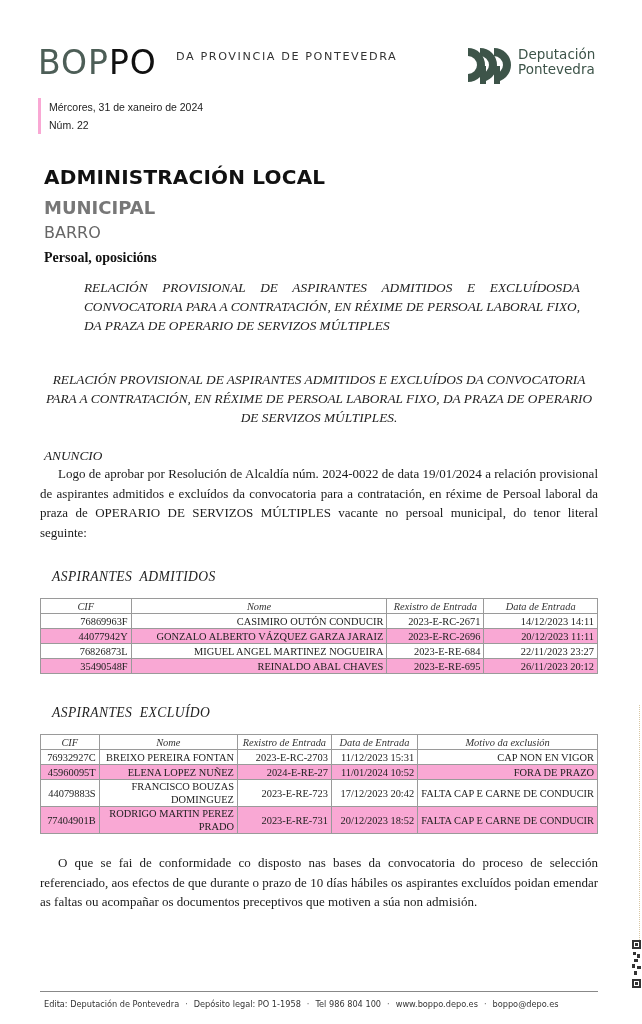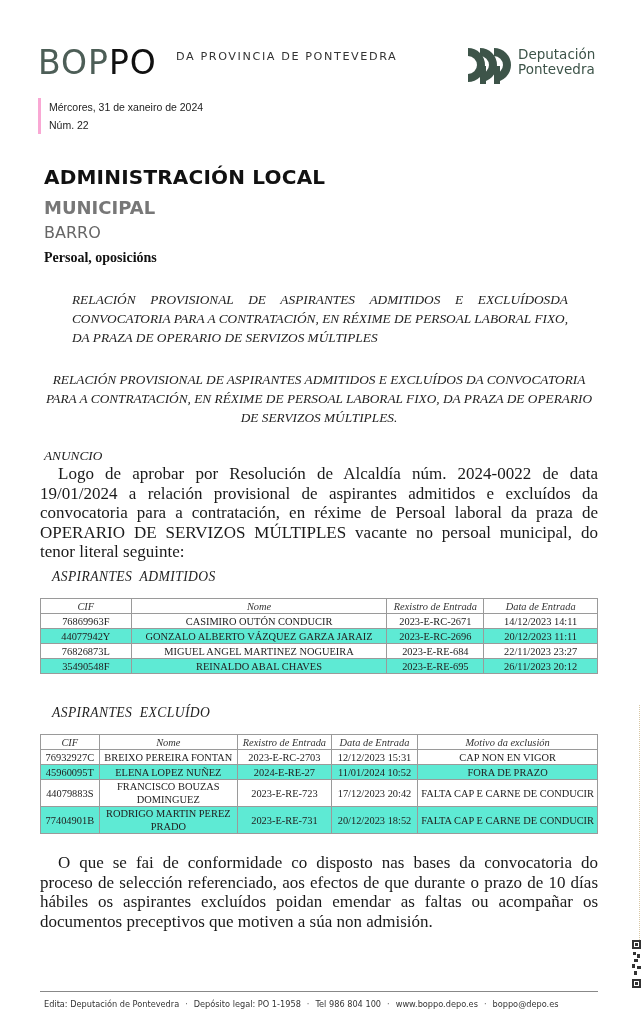--- a/index.html
+++ b/index.html
@@ -16,37 +16,37 @@
   .dp-text { left:518px; top:47px; font-family:"DejaVu Sans", sans-serif; font-size:13.5px; line-height:15px; color:#3d5449; }
 
   
   .center { left:0; width:578px; text-align:left;margin-left:44px; }
   .t-admin { top:165px; font-family:"DejaVu Sans", sans-serif; font-weight:bold; font-size:20px; color:#111; letter-spacing:0.2px; }
   .t-mun { top:197px; font-family:"DejaVu Sans", sans-serif; font-weight:bold; font-size:18px; color:#777; }
   .t-barro { top:223px; font-family:"DejaVu Sans", sans-serif; font-size:16px; color:#666; }
   .t-persoal { top:250px; font-family:"Liberation Serif", serif; font-weight:bold; font-size:14px; color:#111; }
 
   .italic-block { font-family:"Liberation Serif", serif; font-style:italic; font-size:13.3px; line-height:19px; color:#222; }
-  .ib1 { left:72px; top:278px; width:496px; text-align:justify;margin-top:12px; }
+  .ib1 { left:84px; top:278px; width:496px; text-align:justify; }
   .ib2 { left:40px; top:370px; width:558px; text-align:center; }
   .anuncio { top:446px; font-style:italic; font-size:13.3px; }
 
-  .para { font-family:"Liberation Serif", serif; font-size:17px; line-height:19.5px; color:#1a1a1a; text-align:justify; }
+  .para { font-family:"Liberation Serif", serif; font-size:13px; line-height:19.5px; color:#1a1a1a; text-align:justify; }
   .p1 { left:40px; top:464px; width:558px; text-indent:18px; }
   .p2 { left:40px; top:853px; width:558px; text-indent:18px; }
 
   .sec-title { font-family:"Liberation Serif", serif; font-style:italic; font-size:13.6px; color:#222; letter-spacing:0.4px;margin-left:12px; }
   .st1 { left:40px; top:569px; }
   .st2 { left:40px; top:705px; }
 
   
   table.grid { border-collapse:collapse; font-family:"Liberation Serif", serif; font-size:10.4px; color:#222; }
-  table.grid td, table.grid th { border:1.5px solid #9a9a9a; padding:0 3px; height:14px; line-height:13px; text-align:center; white-space:nowrap; }
+  table.grid td, table.grid th { border:1.5px solid #9a9a9a; padding:0 3px; height:14px; line-height:13px; text-align:right; white-space:nowrap; }
   table.grid th { font-weight:normal; font-style:italic; text-align:center; color:#333; }
-  table.grid tr.alt td { background:#5eead4; }
+  table.grid tr.alt td { background:#f9a8d4; }
   .tbl1 { left:40px; top:598px; width:558px; }
   .tbl2 { left:40px; top:734px; width:558px; }
   .tbl2 td.tall { height:26px; }
   .tbl2 td.wrap { white-space:normal; line-height:13px; }
 
   
   .foot-line { left:40px; top:991px; width:558px; height:0; border-top:1.5px solid #888; }
   .footer { top:999px; font-family:"DejaVu Sans", sans-serif; font-size:8.2px; color:#333; }
   .footer .dot { margin:0 6px; color:#666; }
 
@@ -145,21 +145,21 @@
     <th>CIF</th>
     <th>Nome</th>
     <th>Rexistro de Entrada</th>
     <th>Data de Entrada</th>
     <th>Motivo da exclusión</th>
   </tr>
   <tr>
     <td>76932927C</td>
     <td>BREIXO PEREIRA FONTAN</td>
     <td>2023-E-RC-2703</td>
-    <td>12/12/2023 15:31</td>
+    <td>11/12/2023 15:31</td>
     <td>CAP NON EN VIGOR</td>
   </tr>
   <tr class="alt">
     <td>45960095T</td>
     <td>ELENA LOPEZ NUÑEZ</td>
     <td>2024-E-RE-27</td>
     <td>11/01/2024 10:52</td>
     <td>FORA DE PRAZO</td>
   </tr>
   <tr>

